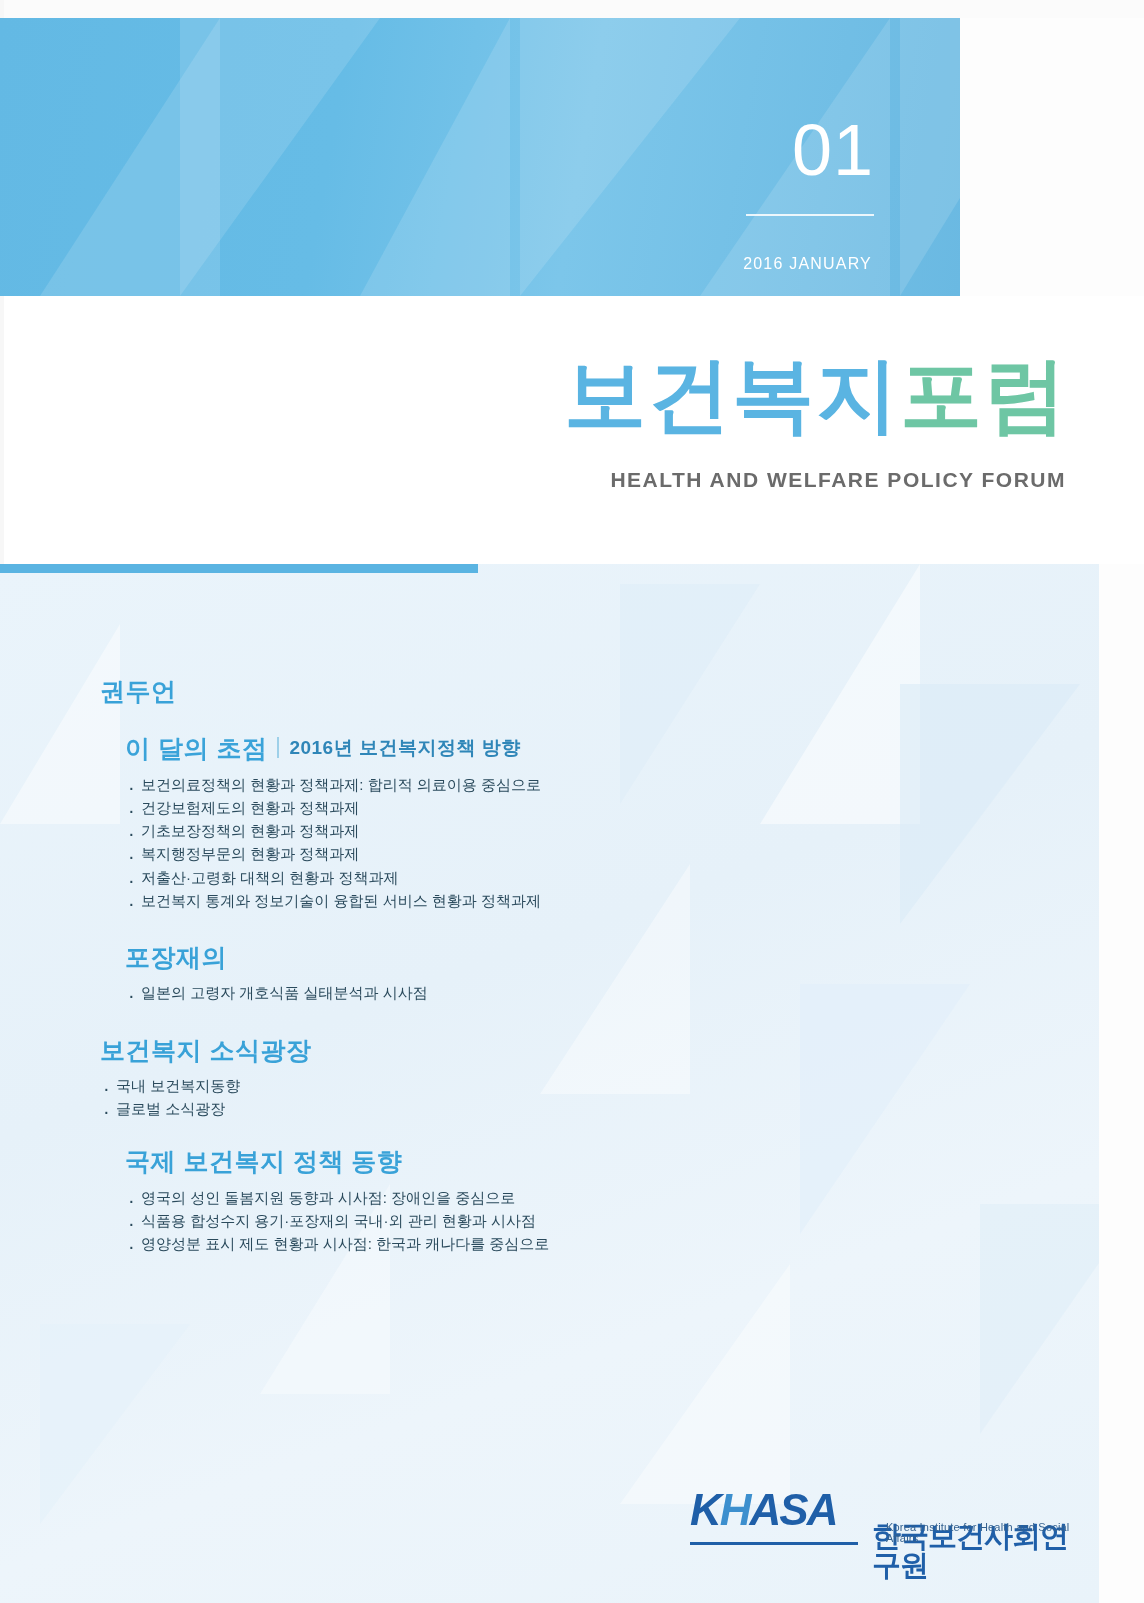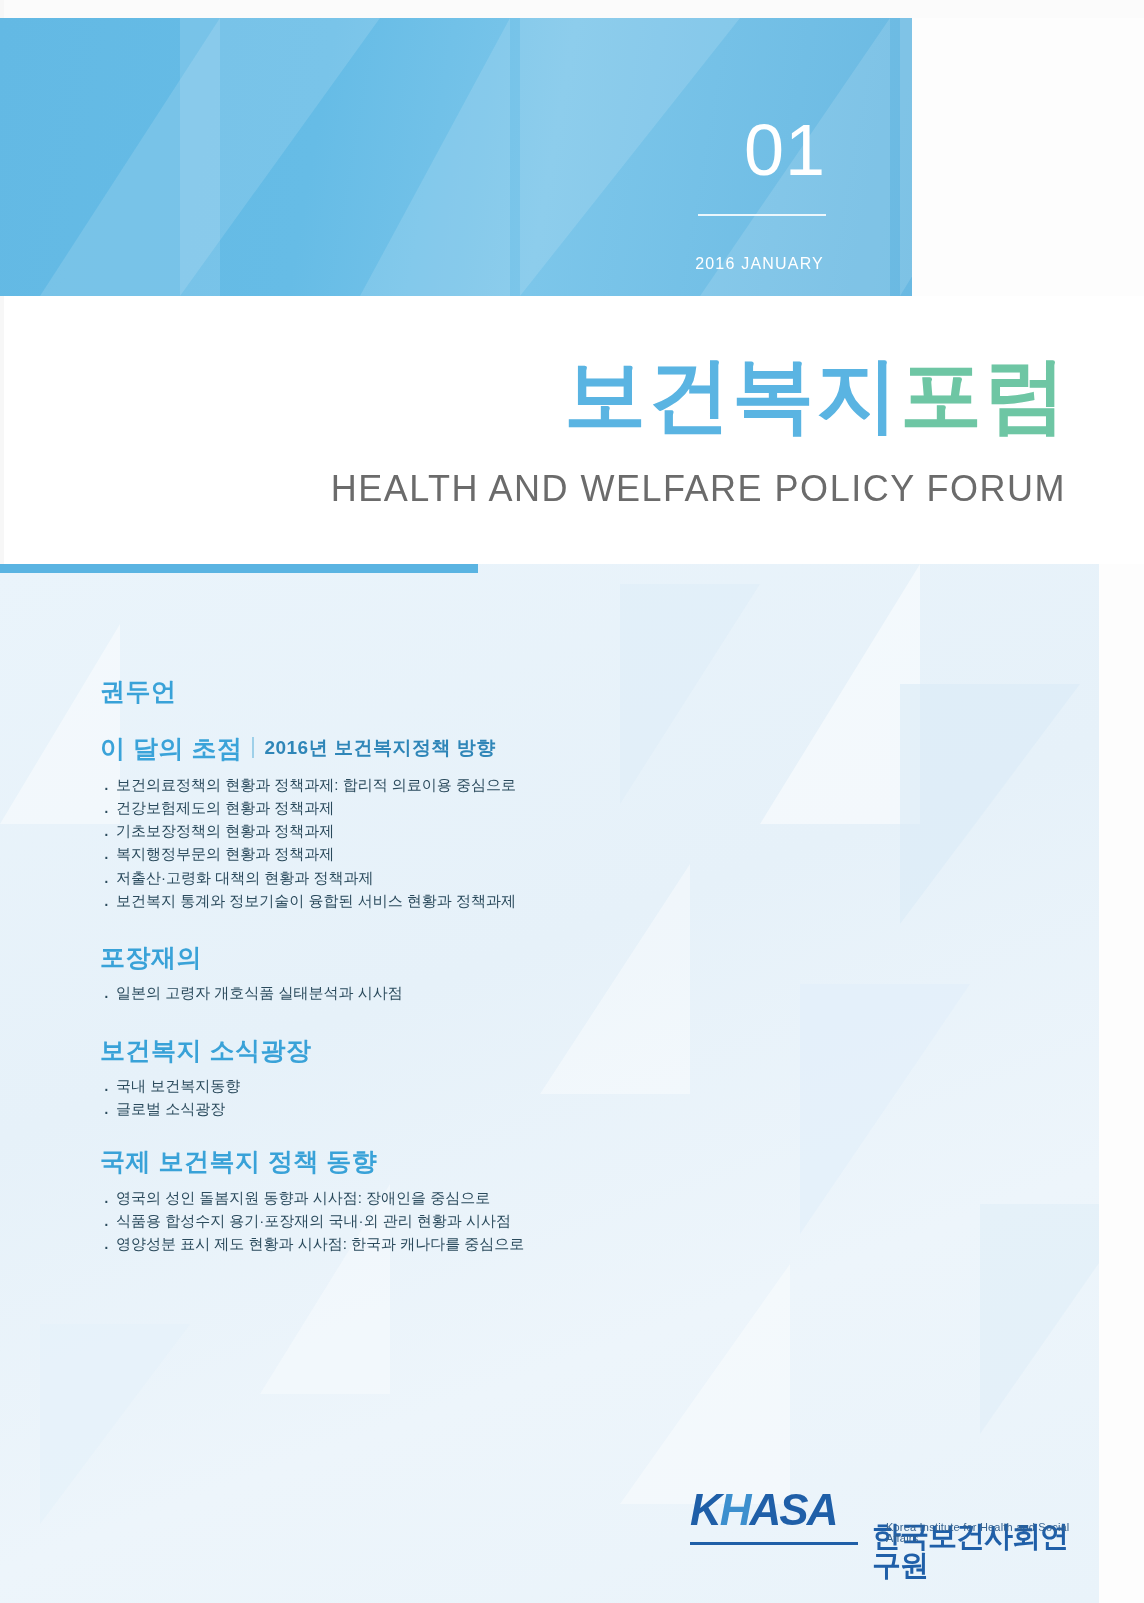--- a/index.html
+++ b/index.html
@@ -24,20 +24,21 @@
 
   
   .top-band {
     position: absolute;
     left: 0;
     top: 18px;
     width: 912px;
     height: 278px;
     background: linear-gradient(100deg, #63b9e4 0%, #66bce6 35%, #7cc6ea 60%, #6ab9e2 100%);
     overflow: hidden;
+    padding-left: 48px;
   }
   .top-band .tri {
     position: absolute;
     width: 0;
     height: 0;
     opacity: 0.13;
   }
   .band-issue {
     position: absolute;
     right: 86px;
@@ -86,24 +87,24 @@
     letter-spacing: 2px;
     line-height: 1;
     white-space: nowrap;
   }
   .title-ko .seg1 { color: #5ab4e2; }
   .title-ko .seg2 { color: #6ec6a4; }
   .title-en {
     position: absolute;
     right: 82px;
     top: 172px;
-    font-size: 36px;
+    font-size: 21px;
     letter-spacing: 1.5px;
     color: #6b6b6b;
-    font-weight: 400;
+    font-weight: 700;
     white-space: nowrap;
   }
 
   
   .panel {
     position: absolute;
     left: 0;
     top: 564px;
     width: 1099px;
     height: 1039px;
@@ -167,21 +168,21 @@
   }
   .entry-list li::before {
     content: "·";
     position: absolute;
     left: 3px;
     top: -1px;
     color: #2a4a5c;
     font-size: 20px;
   }
   .block { margin-bottom: 26px; }
-  .block.gap-lg { margin-bottom: 30px; }
+  .block.gap-lg { margin-bottom: 30px; margin-left: 25px; }
 
   
   .logo-wrap {
     position: absolute;
     left: 690px;
     top: 920px;
     width: 380px;
     height: 70px;
   }
   .logo-ki {

